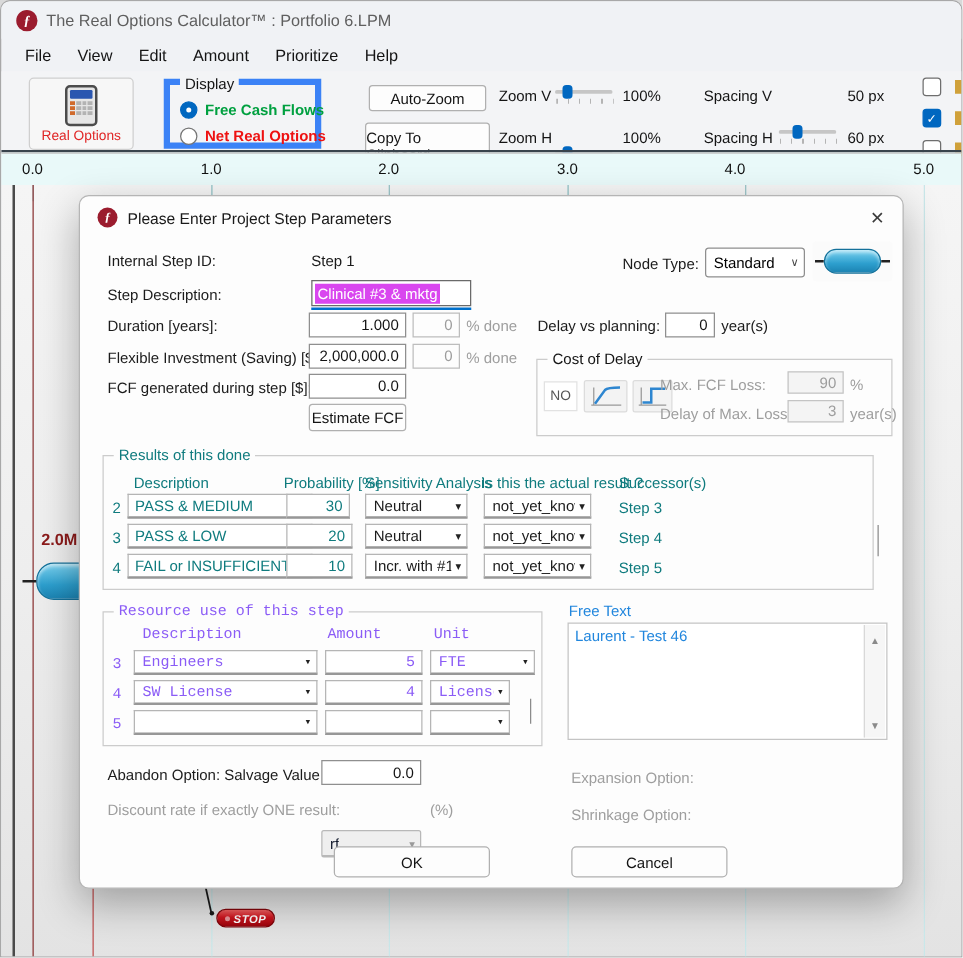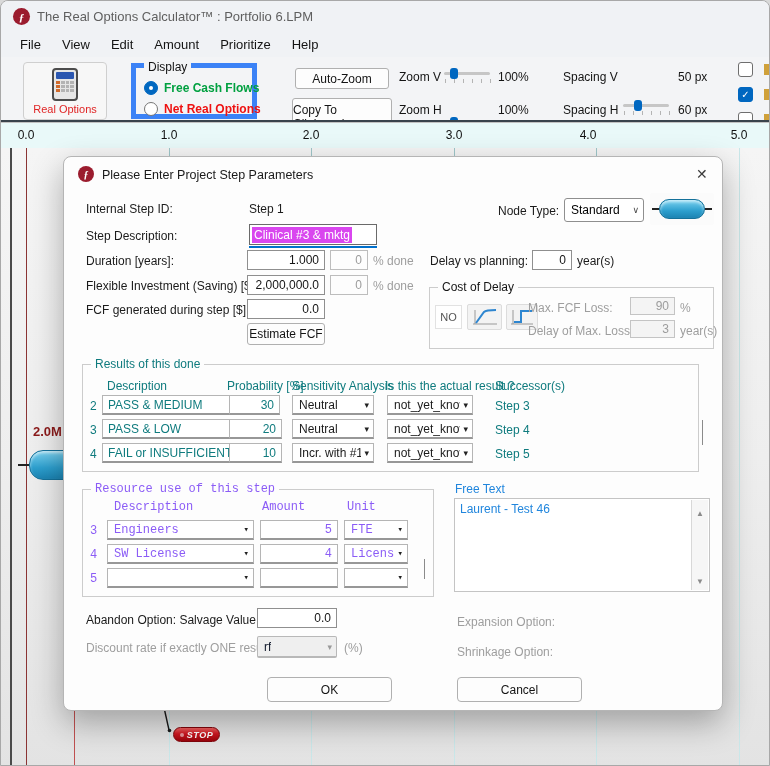--- a/index.html
+++ b/index.html
@@ -73,21 +73,21 @@
   .tb.dis { border-color:#bdbdbd; color:#9c9c9c; background:#fdfdfd; }
   .tb.gray { background:#f4f4f4; border-color:#c4c4c4; color:#9c9c9c; }
   .box2 { border:1px solid #b5b5b5; border-bottom:2px solid #979797; background:#fff;
     position:absolute; font-size:12px; display:flex; align-items:center; padding:0 5px; }
   .combo { position:absolute; background:#fff; border:1px solid #b5b5b5; border-bottom:2px solid #979797;
     display:flex; align-items:center; font-size:12px; padding:0 4px 0 6px; overflow:hidden; }
   .combo::after { content:"▾"; margin-left:auto; font-size:9px; color:#222; padding-left:3px; }
   .combo .cv { white-space:nowrap; overflow:hidden; }
   .combo.win { border:1px solid #8f8f8f; border-radius:3px; }
   .combo.win::after { content:"∨"; font-size:9px; color:#454545; }
-  .combo.dis { background:#efefef; border-color:#b8b8b8; color:#0f172a; border-radius:2px; }
+  .combo.dis { background:#efefef; border-color:#b8b8b8; color:#0f172a; border-radius:2px;margin-top:28px; }
   .combo.dis::after { color:#9a9a9a; }
   .grpd { position:absolute; border:1px solid #cccccc; }
   .grpd .gt { position:absolute; top:-8px; left:8px; background:#fdfdfd; padding:0 4px; font-size:12px; white-space:nowrap; }
   .teal { color:#0f7b7e; }
   .maroon { color:#8b5cf6;font-family:Liberation Mono, monospace; }
   .bluetxt { color:#2186dd; }
   .hdr { position:absolute; font-size:12px; white-space:nowrap; }
   .thumbline { position:absolute; width:1px; background:#8b8b8b; }
   .curveicon { position:absolute; background:#f3f3f3; border:1px solid #dcdcdc; border-radius:2px;
     display:flex; align-items:center; justify-content:center; }
@@ -345,21 +345,21 @@
     </div>
     <span class="hdr maroon" style="left:50px;top:343px;">Description</span>
     <span class="hdr maroon" style="left:198px;top:343px;">Amount</span>
     <span class="hdr maroon" style="left:283px;top:343px;">Unit</span>
 
     <span class="hdr maroon" style="left:26px;top:367px;">3</span>
     <div class="combo maroon" style="left:43px;top:363px;width:147px;height:20px;">
         <span class="cv">Engineers</span>
       </div>
     <div class="box2 maroon" style="left:196px;top:363px;width:78px;height:20px;justify-content:flex-end;">5</div>
-    <div class="combo maroon" style="left:280px;top:363px;width:64px;height:20px;">
+    <div class="combo maroon" style="left:280px;top:363px;width:84px;height:20px;">
         <span class="cv">FTE</span>
       </div>
 
     <span class="hdr maroon" style="left:26px;top:391px;">4</span>
     <div class="combo maroon" style="left:43px;top:387px;width:147px;height:20px;">
         <span class="cv">SW License</span>
       </div>
     <div class="box2 maroon" style="left:196px;top:387px;width:78px;height:20px;justify-content:flex-end;">4</div>
     <div class="combo maroon" style="left:280px;top:387px;width:64px;height:20px;">
         <span class="cv">Licenses</span>

